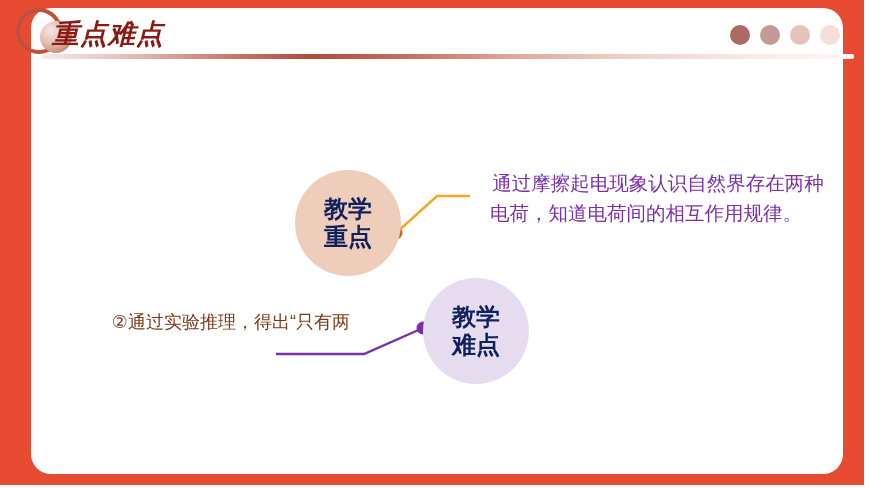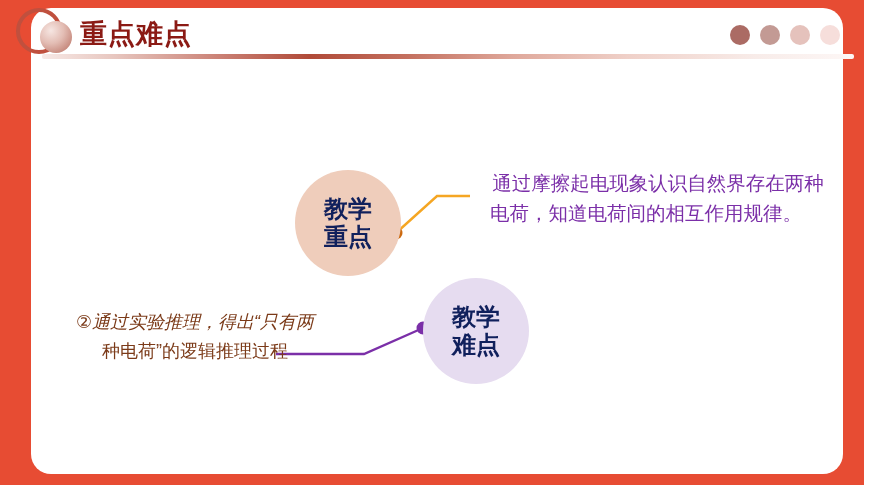--- a/index.html
+++ b/index.html
@@ -85,28 +85,29 @@
     left: 40px;
     top: 21px;
     width: 32px;
     height: 32px;
     border-radius: 50%;
     background: radial-gradient(circle at 34% 30%, #f6e6e2 0%, #e3bdb4 42%, #b56a5c 100%);
   }
 
   .header-title {
     position: absolute;
-    left: 80px;
+    left: 52px;
     top: 18px;
     font-size: 27px;
     font-weight: bold;
     color: #8b1a14;
     letter-spacing: 1px;
     line-height: 32px;
     white-space: nowrap;
+    font-style: italic;
   }
 
   .dots {
     position: absolute;
     right: 30px;
     top: 25px;
     display: flex;
     gap: 10px;
     align-items: center;
   }
@@ -203,21 +204,21 @@
     left: 40px;
     top: 308px;
     width: 310px;
     font-size: 18px;
     line-height: 29px;
     color: #7b3a18;
     text-align: center;
   }
   .text-left .ln { display: block; white-space: nowrap; }
   .text-left .ln-a { text-align: center; }
-  .text-left .ln-b { text-align: center; font-style: italic; }
+  .text-left .ln-b { text-align: right; }
   .text-left .ln-c { text-align: center; }
 </style>
 </head>
 <body>
 
 <div class="slide">
 
   <div class="frame-border"></div>
   <div class="right-gutter"></div>
   <div class="bottom-gutter"></div>
@@ -256,17 +257,16 @@
 
     <div class="bubble bubble-difficulty">
       <span>教学</span>
       <span>难点</span>
     </div>
 
     <div class="text-right">通过摩擦起电现象认识自然界存在两种电荷，知道电荷间的相互作用规律。</div>
 
     <div class="text-left">
       <span class="ln ln-b">②通过实验推理，得出“只有两</span>
-      <span class="ln ln-c">种电荷”的逻辑推理过程</span>
     </div>
 
   </div>
 </div>
 
 </body></html>

